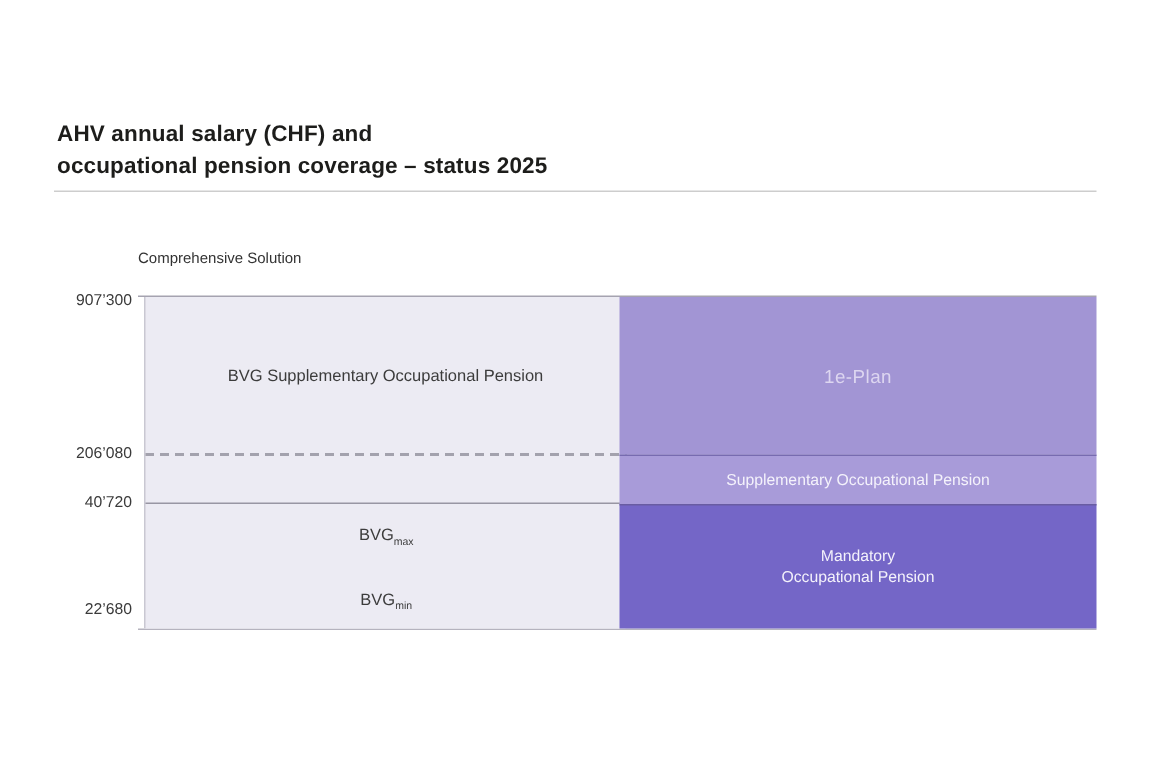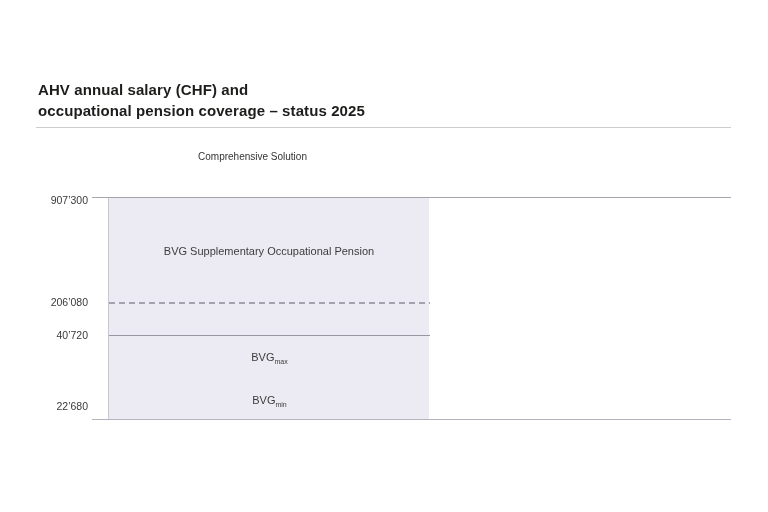--- a/index.html
+++ b/index.html
@@ -16,22 +16,22 @@
     position: absolute; left: 38px; top: 79px;
     font-size: 15px; font-weight: bold; color: #1d1d1b;
     line-height: 21px; letter-spacing: 0.1px;
   }
   .rule {
     position: absolute; left: 36px; top: 127px;
     width: 695px; height: 1px; background: #cdcdcd;
   }
 
   .colhead {
-    position: absolute; top: 150px; height: 13px;
-    font-size: 10px; color: #333333; text-align: center;
+    position: absolute; top: 166px; height: 13px;
+    font-size: 10px; color: #333333; text-align: left;
     line-height: 13px;
   }
   .colhead.left  { left: 92px;  width: 321px; }
   .colhead.right { left: 413px; width: 318px; }
 
   .ylabel {
     position: absolute; left: 20px; width: 68px;
     text-align: right; font-size: 10.5px; color: #3a3a3a;
     height: 12px; line-height: 12px;
   }
@@ -41,21 +41,21 @@
   .y3 { top: 400px; }
 
   .chart {
     position: absolute; left: 92px; top: 197px;
     width: 639px; height: 221px;
     border-top: 1px solid #a5a3b0;
     border-bottom: 1px solid #b5b3be;
     box-sizing: content-box;
   }
   .col-left {
-    position: absolute; left: 16px; top: 0;
+    position: absolute; left: 4px; top: 0;
     width: 321px; height: 221px;
     background: #ecebf3;
     border-left: 1px solid #c9c8d2;
     box-sizing: border-box;
   }
   .col-right {
     position: absolute; left: 321px; top: 0;
     width: 318px; height: 221px;
   }
 
@@ -114,16 +114,28 @@
     <div class="col-left">
       <div class="seg lt">
         <span>BVG Supplementary Occupational Pension</span>
       </div>
       <div class="dashed"></div>
       <div class="gray-line"></div>
       <div class="bvg max"><span>BVG</span><sub>max</sub></div>
       <div class="bvg min"><span>BVG</span><sub>min</sub></div>
     </div>
 
+    <div class="col-right">
+      <div class="seg rt">
+        <span>1e-Plan</span>
+      </div>
+      <div class="seg rm">
+        <span>Supplementary Occupational Pension</span>
+      </div>
+      <div class="seg rb">
+        <span>Mandatory</span>
+        <span>Occupational Pension</span>
+      </div>
+    </div>
 
   </div>
 
 </div>
 
 </body></html>

